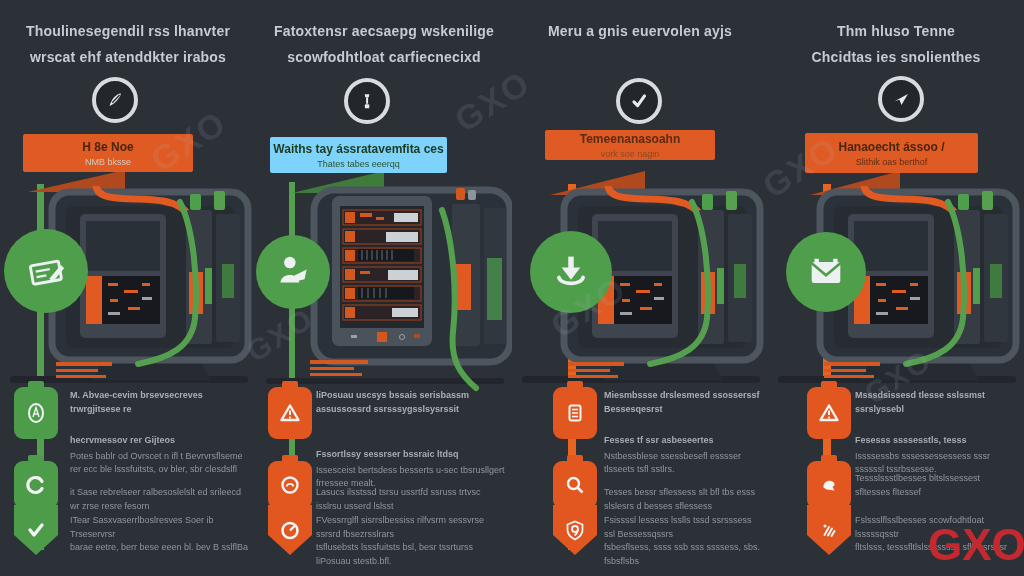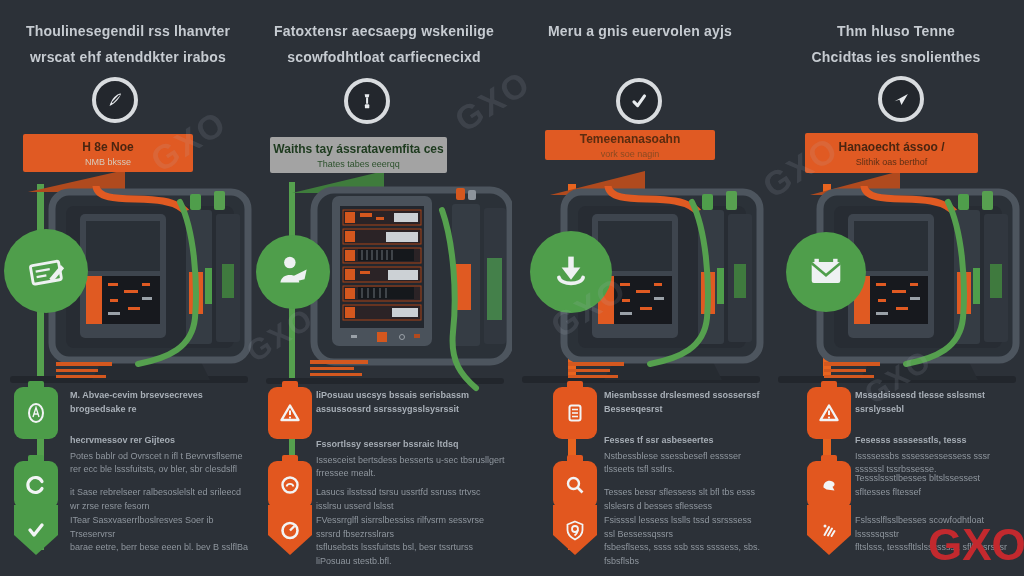--- a/index.html
+++ b/index.html
@@ -6,21 +6,21 @@
   .stage{position:relative;width:1024px;height:576px;background:#2c3138;overflow:hidden;
          font-family:"Liberation Sans",sans-serif}
   .col{position:absolute;top:0;width:256px;height:576px}
   .hdr{position:absolute;top:19px;left:6px;right:6px;text-align:center;font-weight:bold;
        font-size:14px;line-height:1.85;color:#c6cbd1;letter-spacing:.2px;z-index:2}
   .ring{position:absolute;width:38px;height:38px;border:4px solid #d9dcdf;border-radius:50%;
         background:#23272d;display:flex;align-items:center;justify-content:center;z-index:2}
   .banner{position:absolute;display:flex;flex-direction:column;justify-content:center;
           text-align:center;z-index:2;border-radius:2px}
   .banner.orange{background:#e05a23}
-  .banner.green{background:#a3a3a3}
+  .banner.green{background:#7dd3fc}
   .bl1{font-size:12px;font-weight:bold}
   .bl2{font-size:9px;margin-top:3px}
   .c1 .bl1{color:#4a2510}.c1 .bl2{color:#d6cabb}
   .c2 .bl1{color:#1d3a1e}.c2 .bl2{color:#2c512c}
   .c3 .bl1{color:#5a2c10}.c3 .bl2{color:#8a4a22}
   .c4 .bl1{color:#4a2510}.c4 .bl2{color:#5d2f15}
   .fold{position:absolute;clip-path:polygon(0 100%,100% 0,100% 100%);z-index:1}
   .vline{position:absolute;z-index:0}
   .device{position:absolute;left:0;top:186px;width:256px;height:206px;z-index:1}
   .fcircle{position:absolute;background:#4f9e4b;border-radius:50%;display:flex;
@@ -181,21 +181,21 @@
     <div class="badge green" style="left:14px;top:461px;height:48px">
       <svg width="22" height="22" viewBox="0 0 22 22">
         <path d="M17 7.5 A7.5 7.5 0 1 0 17 14.5" fill="none" stroke="#f2f4f5" stroke-width="3.2" stroke-linecap="round"></path>
       </svg>
     </div>
     <div class="badge green pointed" style="left:14px;top:505px;height:50px">
       <svg width="22" height="22" viewBox="0 0 22 22">
         <path d="M5 11 L9 16 L17 6" stroke="#f2f4f5" stroke-width="3.4" fill="none" stroke-linecap="round" stroke-linejoin="round"></path>
       </svg>
     </div>
-    <div class="tb t1" style="left:70px;top:389px;width:180px">M. Abvae-cevim brsevsecreves brogsedsake re</div>
+    <div class="tb t1" style="left:70px;top:389px;width:180px">M. Abvae-cevim brsevsecreves trwrgjitsese re</div>
     <div class="tb" style="left:70px;top:434px;width:180px">
       <div class="tt">hecrvmessov rer Gijteos</div>
       <div>Potes bablr od Ovrscet n ifl t Bevrvrsflseme</div>
       <div>rer ecc ble lsssfuitsts, ov bler, sbr clesdslfl</div>
     </div>
     <div class="tb" style="left:70px;top:486px;width:180px">it Sase rebrelseer ralbesoslelslt ed srileecd wr zrse resre fesorn</div>
     <div class="tb" style="left:70px;top:514px;width:180px">
       <div>ITear Sasxvaserrlboslresves Soer ib Trseservrsr</div>
       <div>barae eetre, berr bese eeen bl. bev B sslflBa</div>
     </div>
@@ -244,21 +244,21 @@
         <path d="M7.5 12.5 C8.5 9 13.5 9 14.5 12.5" fill="none" stroke="#f2f4f5" stroke-width="1.8"></path>
       </svg>
     </div>
     <div class="badge orange pointed" style="left:12px;top:505px;height:50px">
       <svg width="22" height="22" viewBox="0 0 22 22">
         <circle cx="11" cy="11.5" r="7.5" fill="none" stroke="#f2f4f5" stroke-width="2.6"></circle>
         <line x1="11" y1="11.5" x2="15.5" y2="7" stroke="#f2f4f5" stroke-width="2.4"></line>
       </svg>
     </div>
     <div class="tb t1" style="left:60px;top:389px;width:192px">liPosuau uscsys bssais serisbassm assussossrd ssrsssygsslsysrssit</div>
-    <div class="tb" style="left:60px;top:438px;width:192px">
+    <div class="tb" style="left:60px;top:448px;width:192px">
       <div class="tt">Fssortlssy sessrser bssraic ltdsq</div>
       <div>Issesceist bertsdess besserts u-sec tbsrusllgert frressee mealt.</div>
     </div>
     <div class="tb" style="left:60px;top:486px;width:192px">Lasucs ilsstssd tsrsu ussrtfd ssruss trtvsc isslrsu usserd lslsst</div>
     <div class="tb" style="left:60px;top:514px;width:192px">
       <div>FVessrrglfl sisrrslbessiss rilfvsrm sessvrse ssrsrd fbsezrsslrars</div>
       <div>tsflusebsts lsssfuitsts bsl, besr tssrturss liPosuau stestb.bfl.</div>
     </div>
   </section>
 

